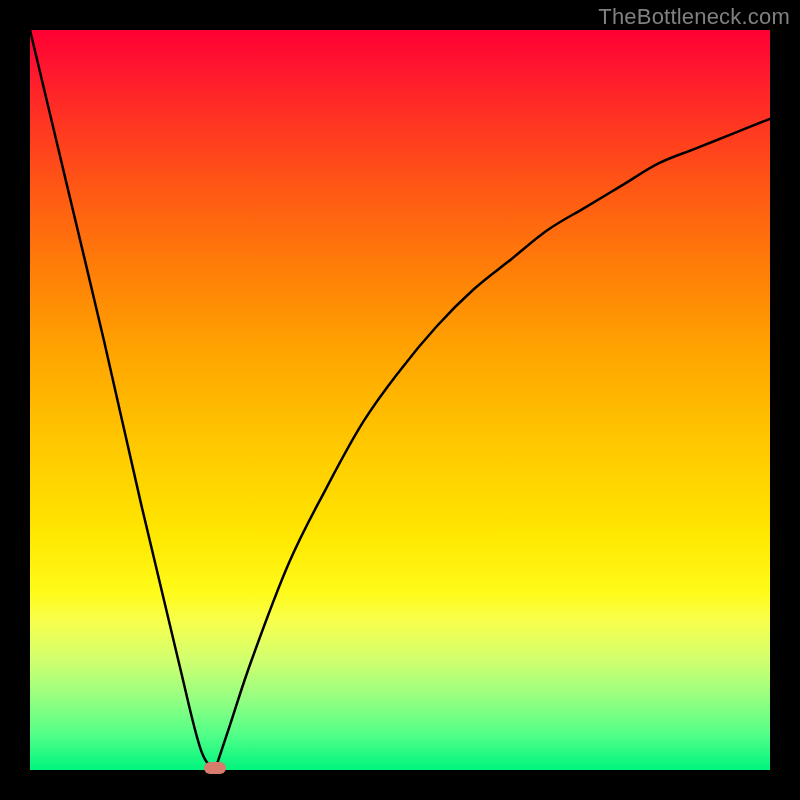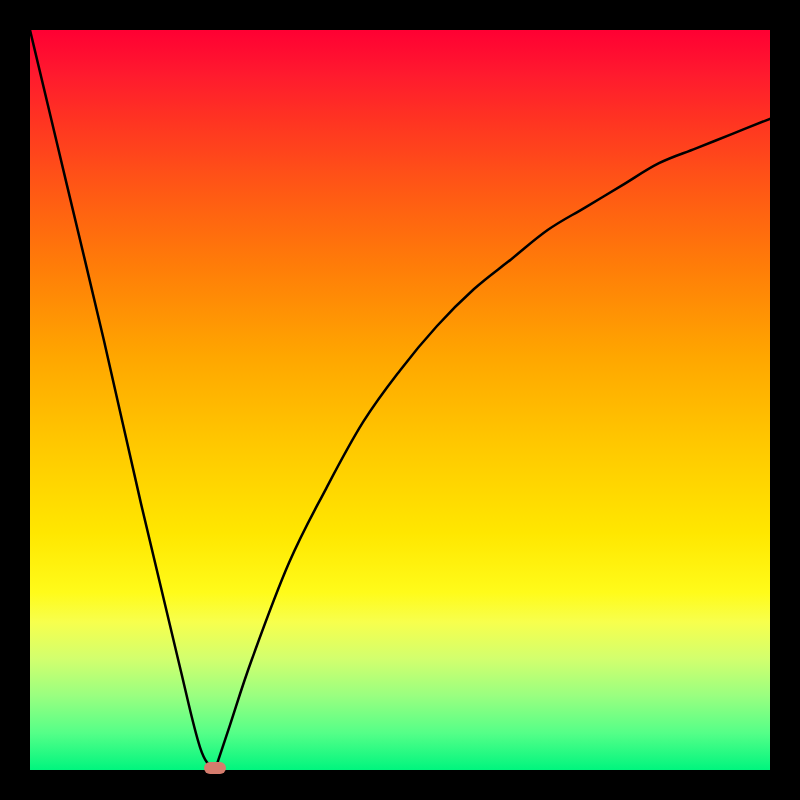--- a/index.html
+++ b/index.html
@@ -71,13 +71,14 @@
 <div class="stage">
 
   <div class="plot">
     <svg class="curves" viewBox="0 0 740 740" preserveAspectRatio="none">
       <path d="M 0 0 C 6.66 27.971999999999994, 23.68 99.45599999999997, 37 155.39999999999998 C 50.32 211.344, 60.68 253.524, 74 310.8 C 87.32 368.076, 97.68 416.324, 111 473.6 C 124.32 530.876, 137.344 585.044, 148 629 C 158.656 672.956, 163.54000000000002 697.8199999999999, 170.20000000000002 717.8 C 176.86 737.78, 182.336 736.004, 185 740" fill="none" stroke="#000" stroke-width="2.5" stroke-linecap="round" stroke-linejoin="round"></path>
       <path d="M 185 740 C 187.66400000000002 732.008, 193.14000000000001 715.58, 199.8 695.6 C 206.46 675.62, 211.344 658.304, 222 629 C 232.656 599.696, 245.68 563.4359999999999, 259 532.8 C 272.32 502.164, 282.68 484.108, 296 458.8 C 309.32 433.492, 319.68 413.51200000000006, 333 392.20000000000005 C 346.32 370.88800000000003, 356.68 357.716, 370 340.4 C 383.32 323.08399999999995, 393.68000000000006 310.652, 407.00000000000006 296 C 420.32000000000005 281.348, 430.68 270.988, 444 259 C 457.32 247.012, 467.68 240.056, 481 229.40000000000003 C 494.32 218.74400000000006, 504.68 209.12400000000008, 518 199.80000000000007 C 531.32 190.47600000000006, 541.68 185.59200000000004, 555 177.60000000000002 C 568.32 169.608, 578.68 163.39199999999997, 592 155.39999999999998 C 605.32 147.408, 615.68 139.86000000000004, 629 133.20000000000005 C 642.32 126.54000000000005, 652.68 123.72799999999998, 666 118.39999999999998 C 679.32 113.07199999999997, 689.68 108.92800000000003, 703 103.60000000000002 C 716.32 98.27200000000002, 733.34 91.46399999999997, 740 88.79999999999995" fill="none" stroke="#000" stroke-width="2.5" stroke-linecap="round" stroke-linejoin="round"></path>
     </svg>
     <div class="marker" style="left: 174px; top: 732px; background: rgb(213, 124, 109);"></div>
   </div>
 
+  <div class="watermark">TheBottleneck.com</div>
 </div>
 
 </body></html>

